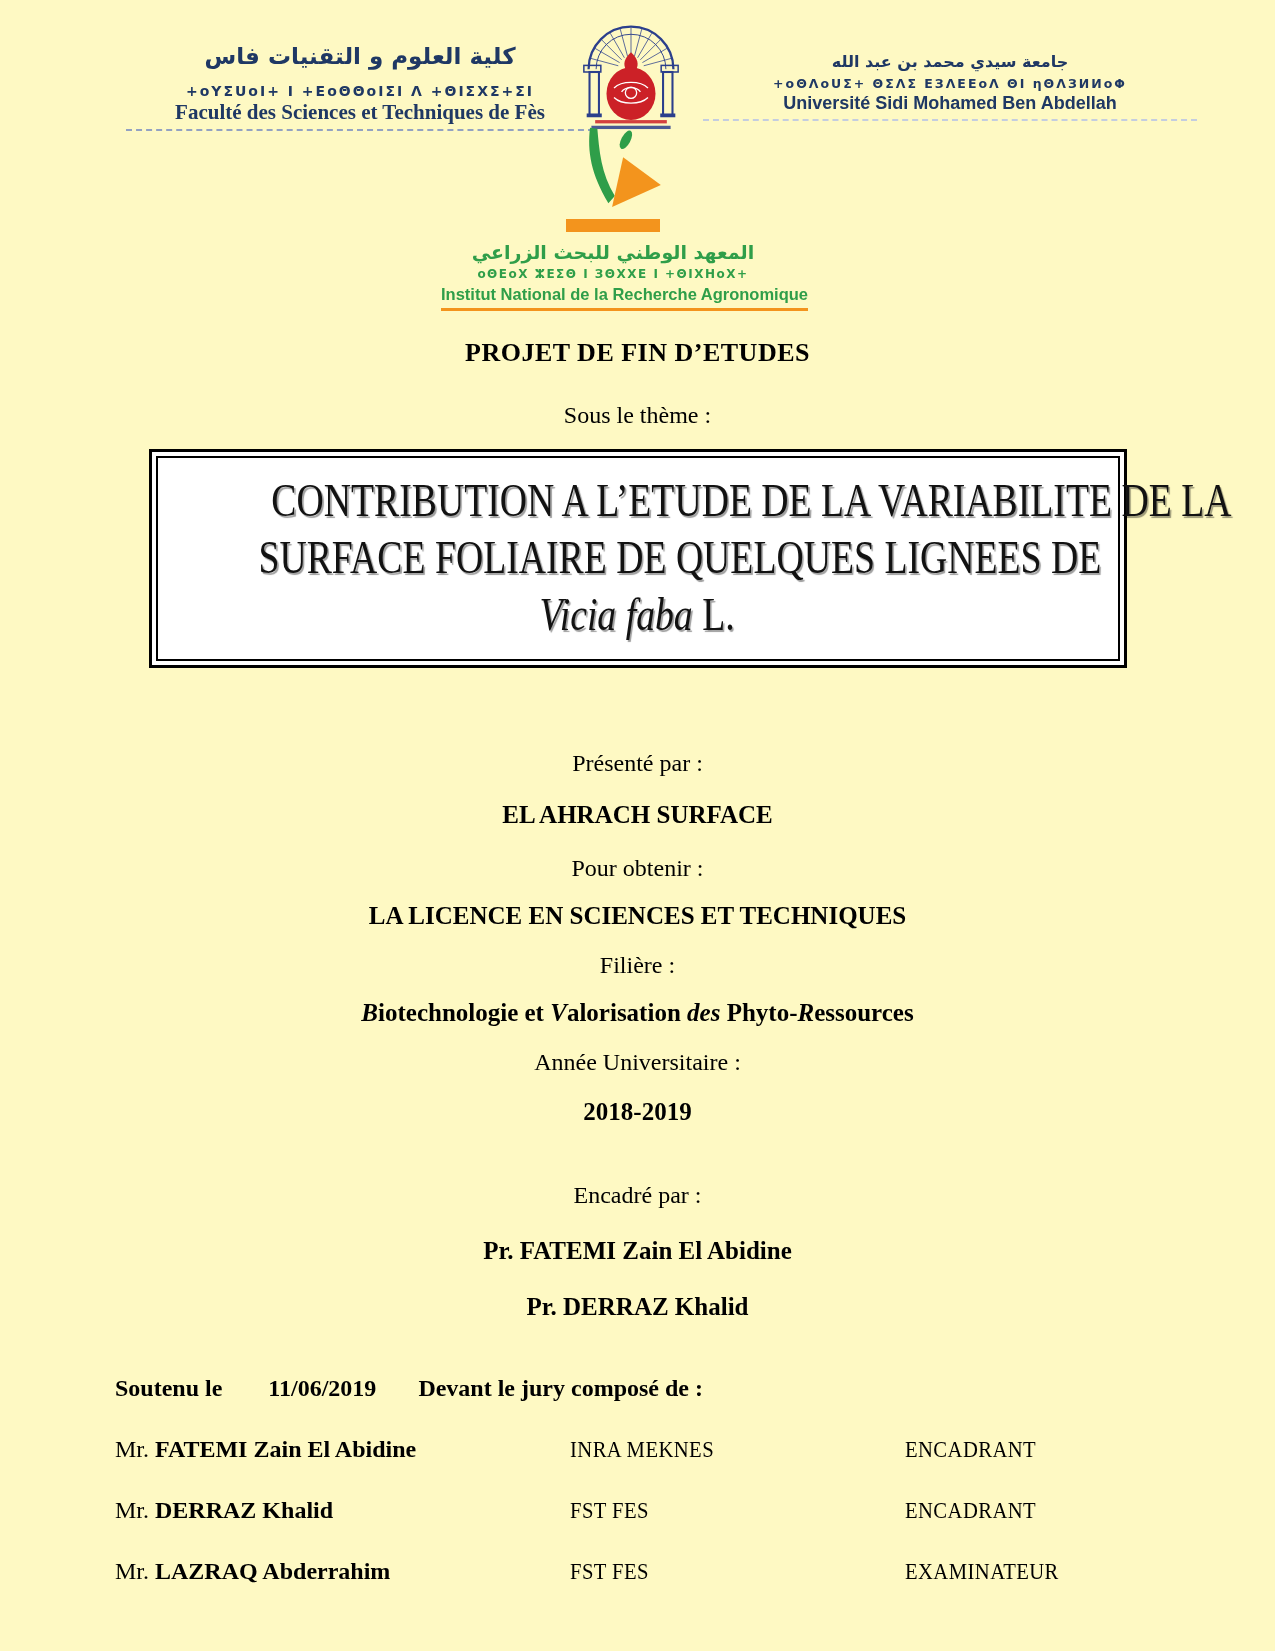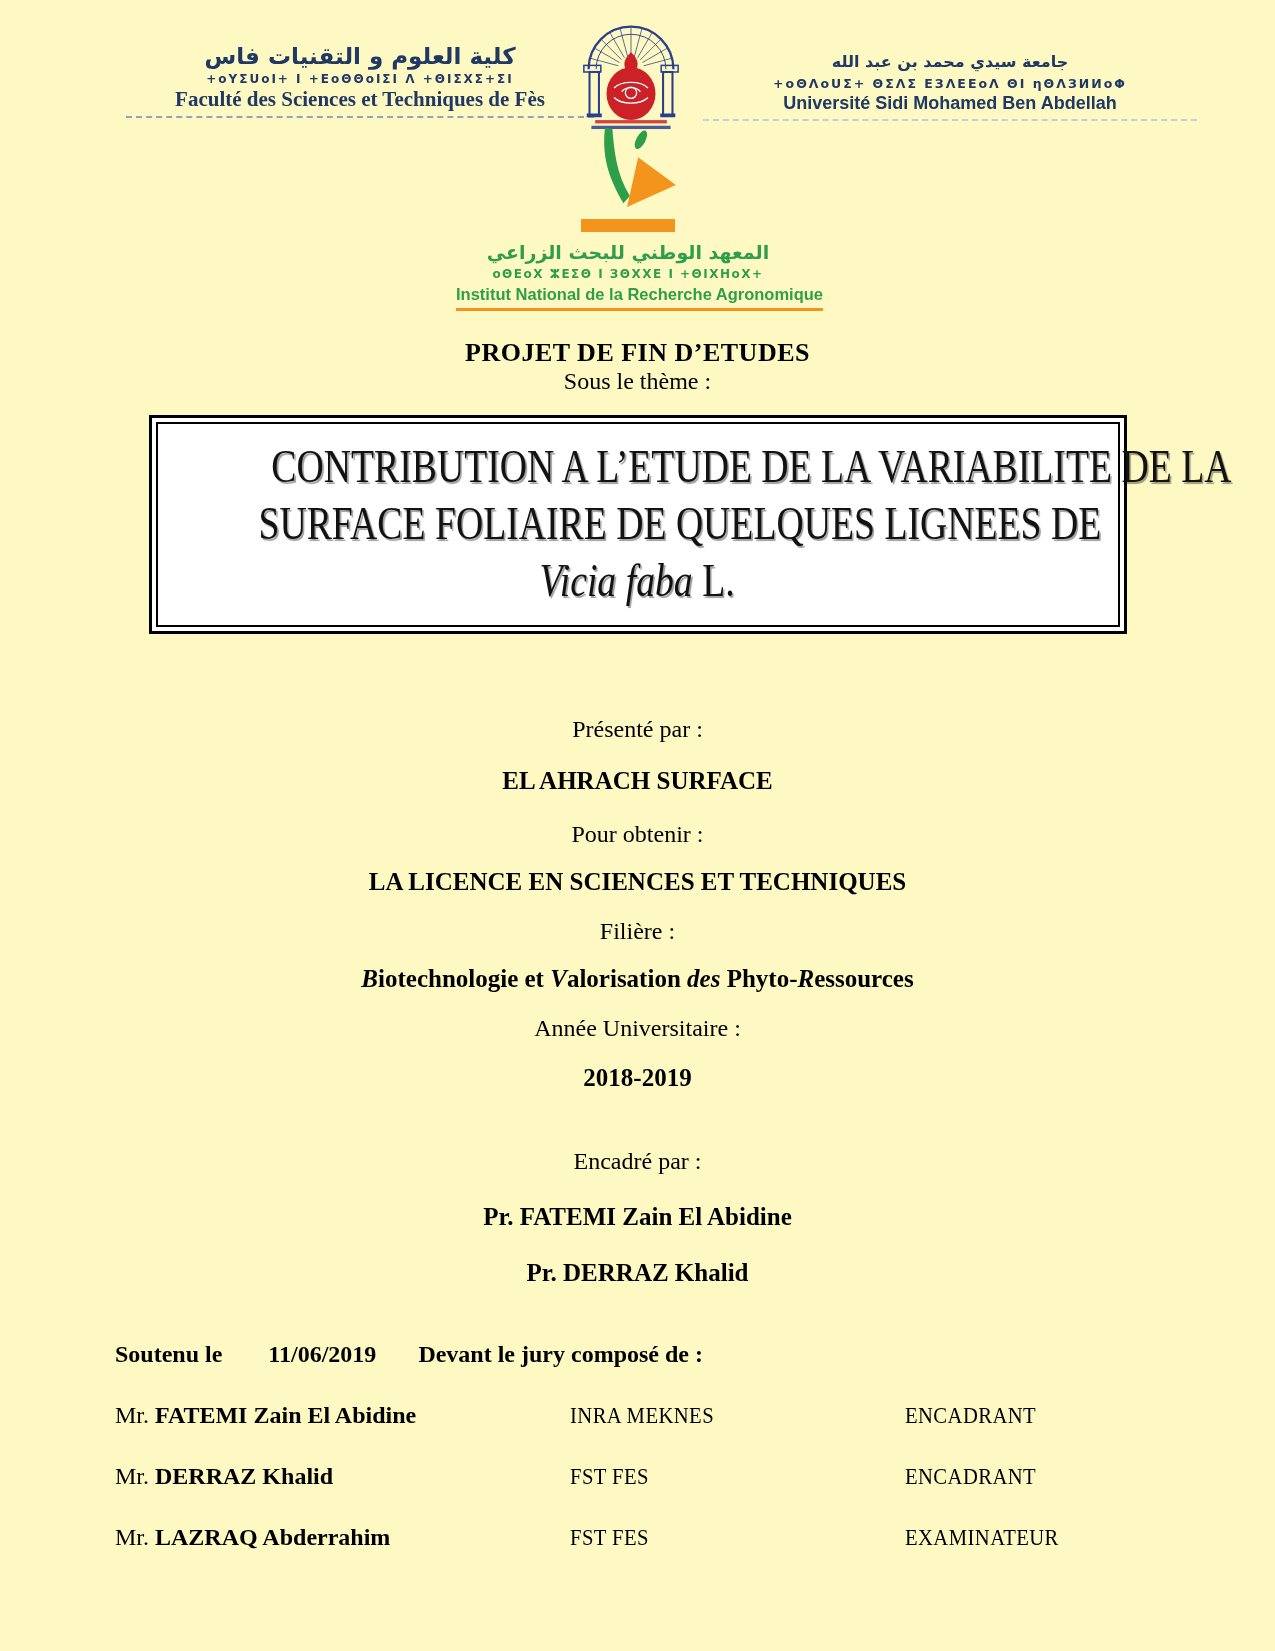--- a/index.html
+++ b/index.html
@@ -5,38 +5,38 @@
   html,body{margin:0;padding:0;background:#e8e8e8;}
   .page{
     width:1275px;height:1651px;position:relative;background:#fef9c3;
     font-family:"Liberation Serif",serif;color:#000;overflow:hidden;margin:0 auto;
   }
   
   .hdr-left{position:absolute;left:126px;top:42px;width:468px;text-align:center;color:#1f3864;}
   .hdr-right{position:absolute;left:703px;top:52px;width:494px;text-align:center;color:#1f3864;}
   .ar-lg{font-family:"DejaVu Sans",sans-serif;font-weight:bold;font-size:23px;line-height:1.25;}
   .ar-md{font-family:"DejaVu Sans",sans-serif;font-weight:bold;font-size:16px;line-height:1.25;}
-  .tif-lg{font-family:"DejaVu Sans",sans-serif;font-weight:bold;font-size:12px;letter-spacing:2px;margin-top:1px;white-space:nowrap;}
+  .tif-lg{font-family:"DejaVu Sans",sans-serif;font-weight:bold;font-size:14px;letter-spacing:2px;margin-top:12px;white-space:nowrap;}
   .tif-md{font-family:"DejaVu Sans",sans-serif;font-weight:bold;font-size:12.5px;letter-spacing:2px;margin-top:4px;white-space:nowrap;}
   .fr-lg{font-family:Liberation Serif, serif;font-weight:bold;font-size:21px;margin-top:1px;white-space:nowrap;}
   .fr-md{font-family:"Liberation Sans",sans-serif;font-weight:bold;font-size:18px;margin-top:2px;white-space:nowrap;}
   .dash{border-top:2px dashed #93a2c2;margin-top:4px;}
   .dash-light{border-top:2px dashed #c4cde0;margin-top:5px;}
   .emblem{position:absolute;left:565px;top:8px;width:132px;height:128px;}
   
-  .inra{position:absolute;left:456px;top:126px;width:344px;text-align:center;}
+  .inra{position:absolute;left:441px;top:126px;width:344px;text-align:center;}
   .inra svg{display:block;margin:0 auto;}
   .inra-bar{width:94px;height:13px;background:#f3941d;margin:1px auto 9px;}
   .inra-ar{color:#2f9e49;font-family:"DejaVu Sans",sans-serif;font-weight:bold;font-size:19px;line-height:1.2;}
   .inra-tif{color:#2f9e49;font-family:"DejaVu Sans",sans-serif;font-weight:bold;font-size:12px;letter-spacing:1.5px;margin-top:3px;white-space:nowrap;}
   .inra-fr{color:#2f9e49;font-family:"Liberation Sans",sans-serif;font-weight:bold;font-size:16.5px;margin-top:4px;display:inline-block;border-bottom:3px solid #f3941d;padding-bottom:4px;white-space:nowrap;}
   
   .content{padding-top:338px;text-align:center;}
   .kicker{font-size:26px;font-weight:bold;letter-spacing:0.5px;}
-  .sous{font-size:24px;}
+  .sous{font-size:24px;margin-top:34px;}
   .title-box{margin:20px auto 0;width:978px;border:3px solid #000;padding:4px;box-sizing:border-box;background:#fff;}
   .title-box-inner{border:2px solid #000;padding:14px 8px 16px;}
   .title-line{display:block;line-height:57px;font-size:46px;color:#121212;
       text-shadow:2px 2px 1px rgba(0,0,0,0.38);white-space:nowrap;}
   .squeeze{display:inline-block;transform:scaleX(0.82);transform-origin:50% 50%;white-space:nowrap;}
   .line{font-size:24px;}
   .b{font-weight:bold;}
   .i{font-style:italic;}
   .mt-presente{margin-top:82px;}
   .mt-24{margin-top:24px;} .mt-26{margin-top:26px;} .mt-20{margin-top:20px;}

